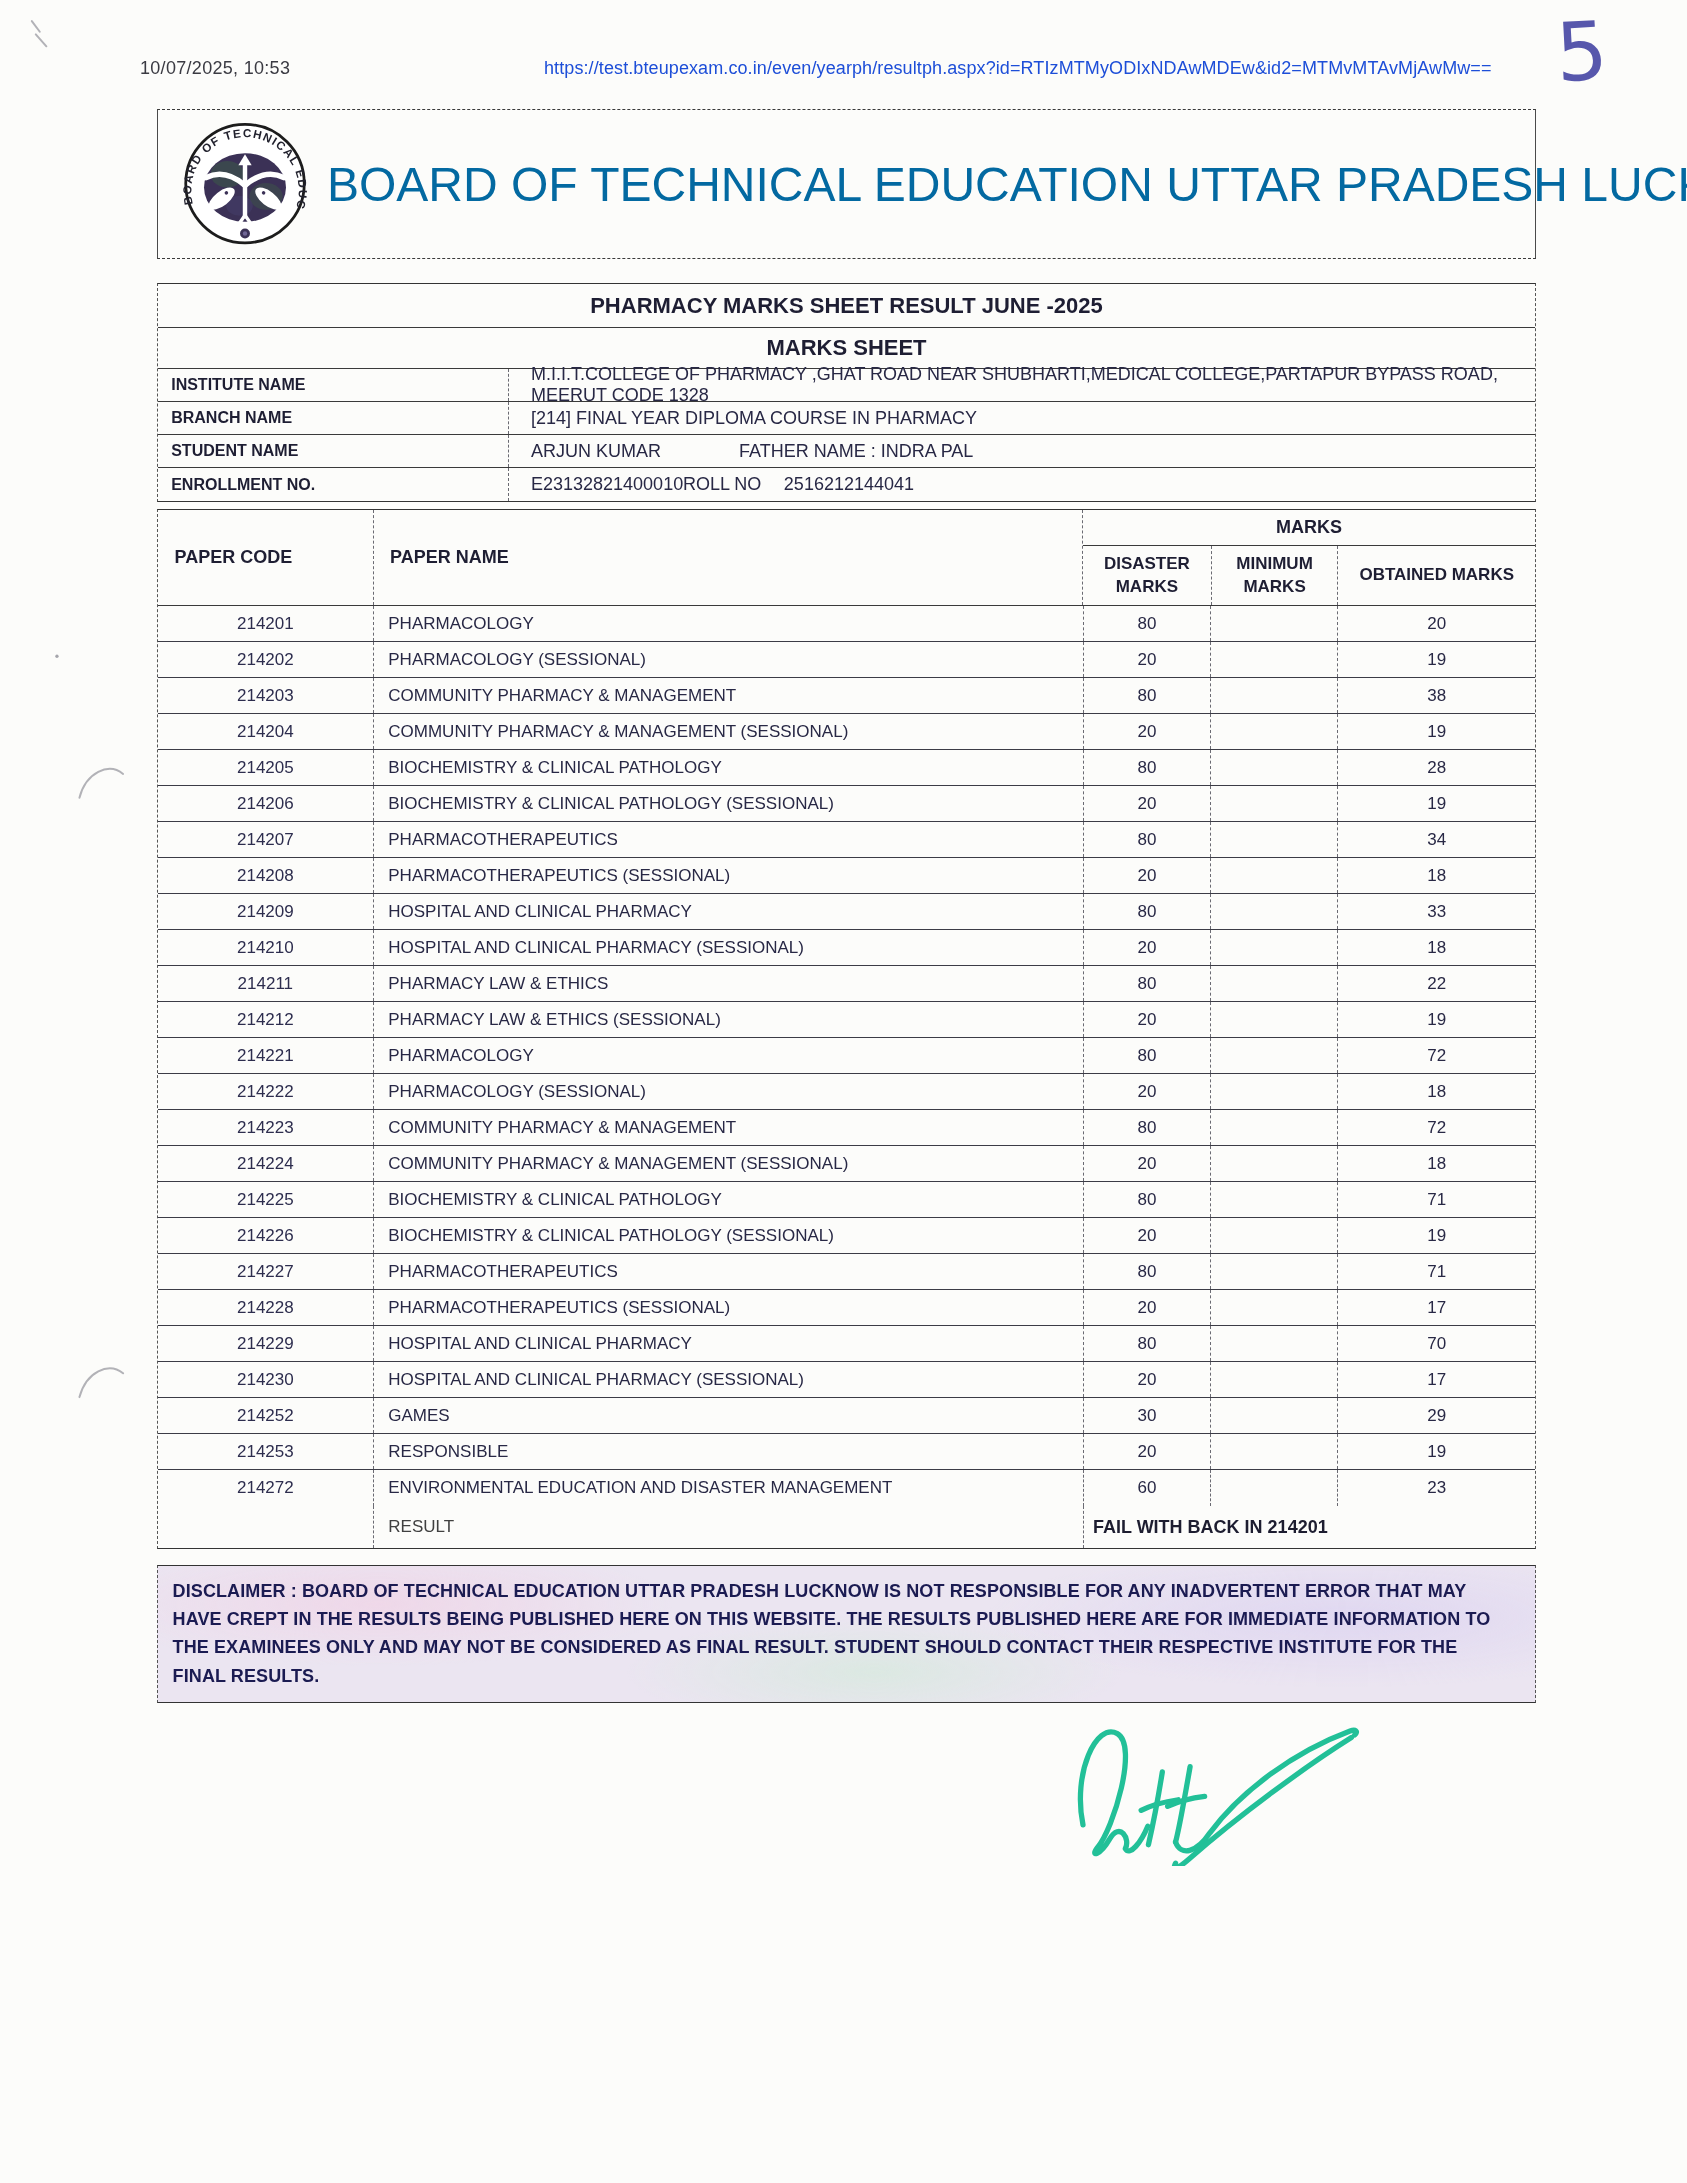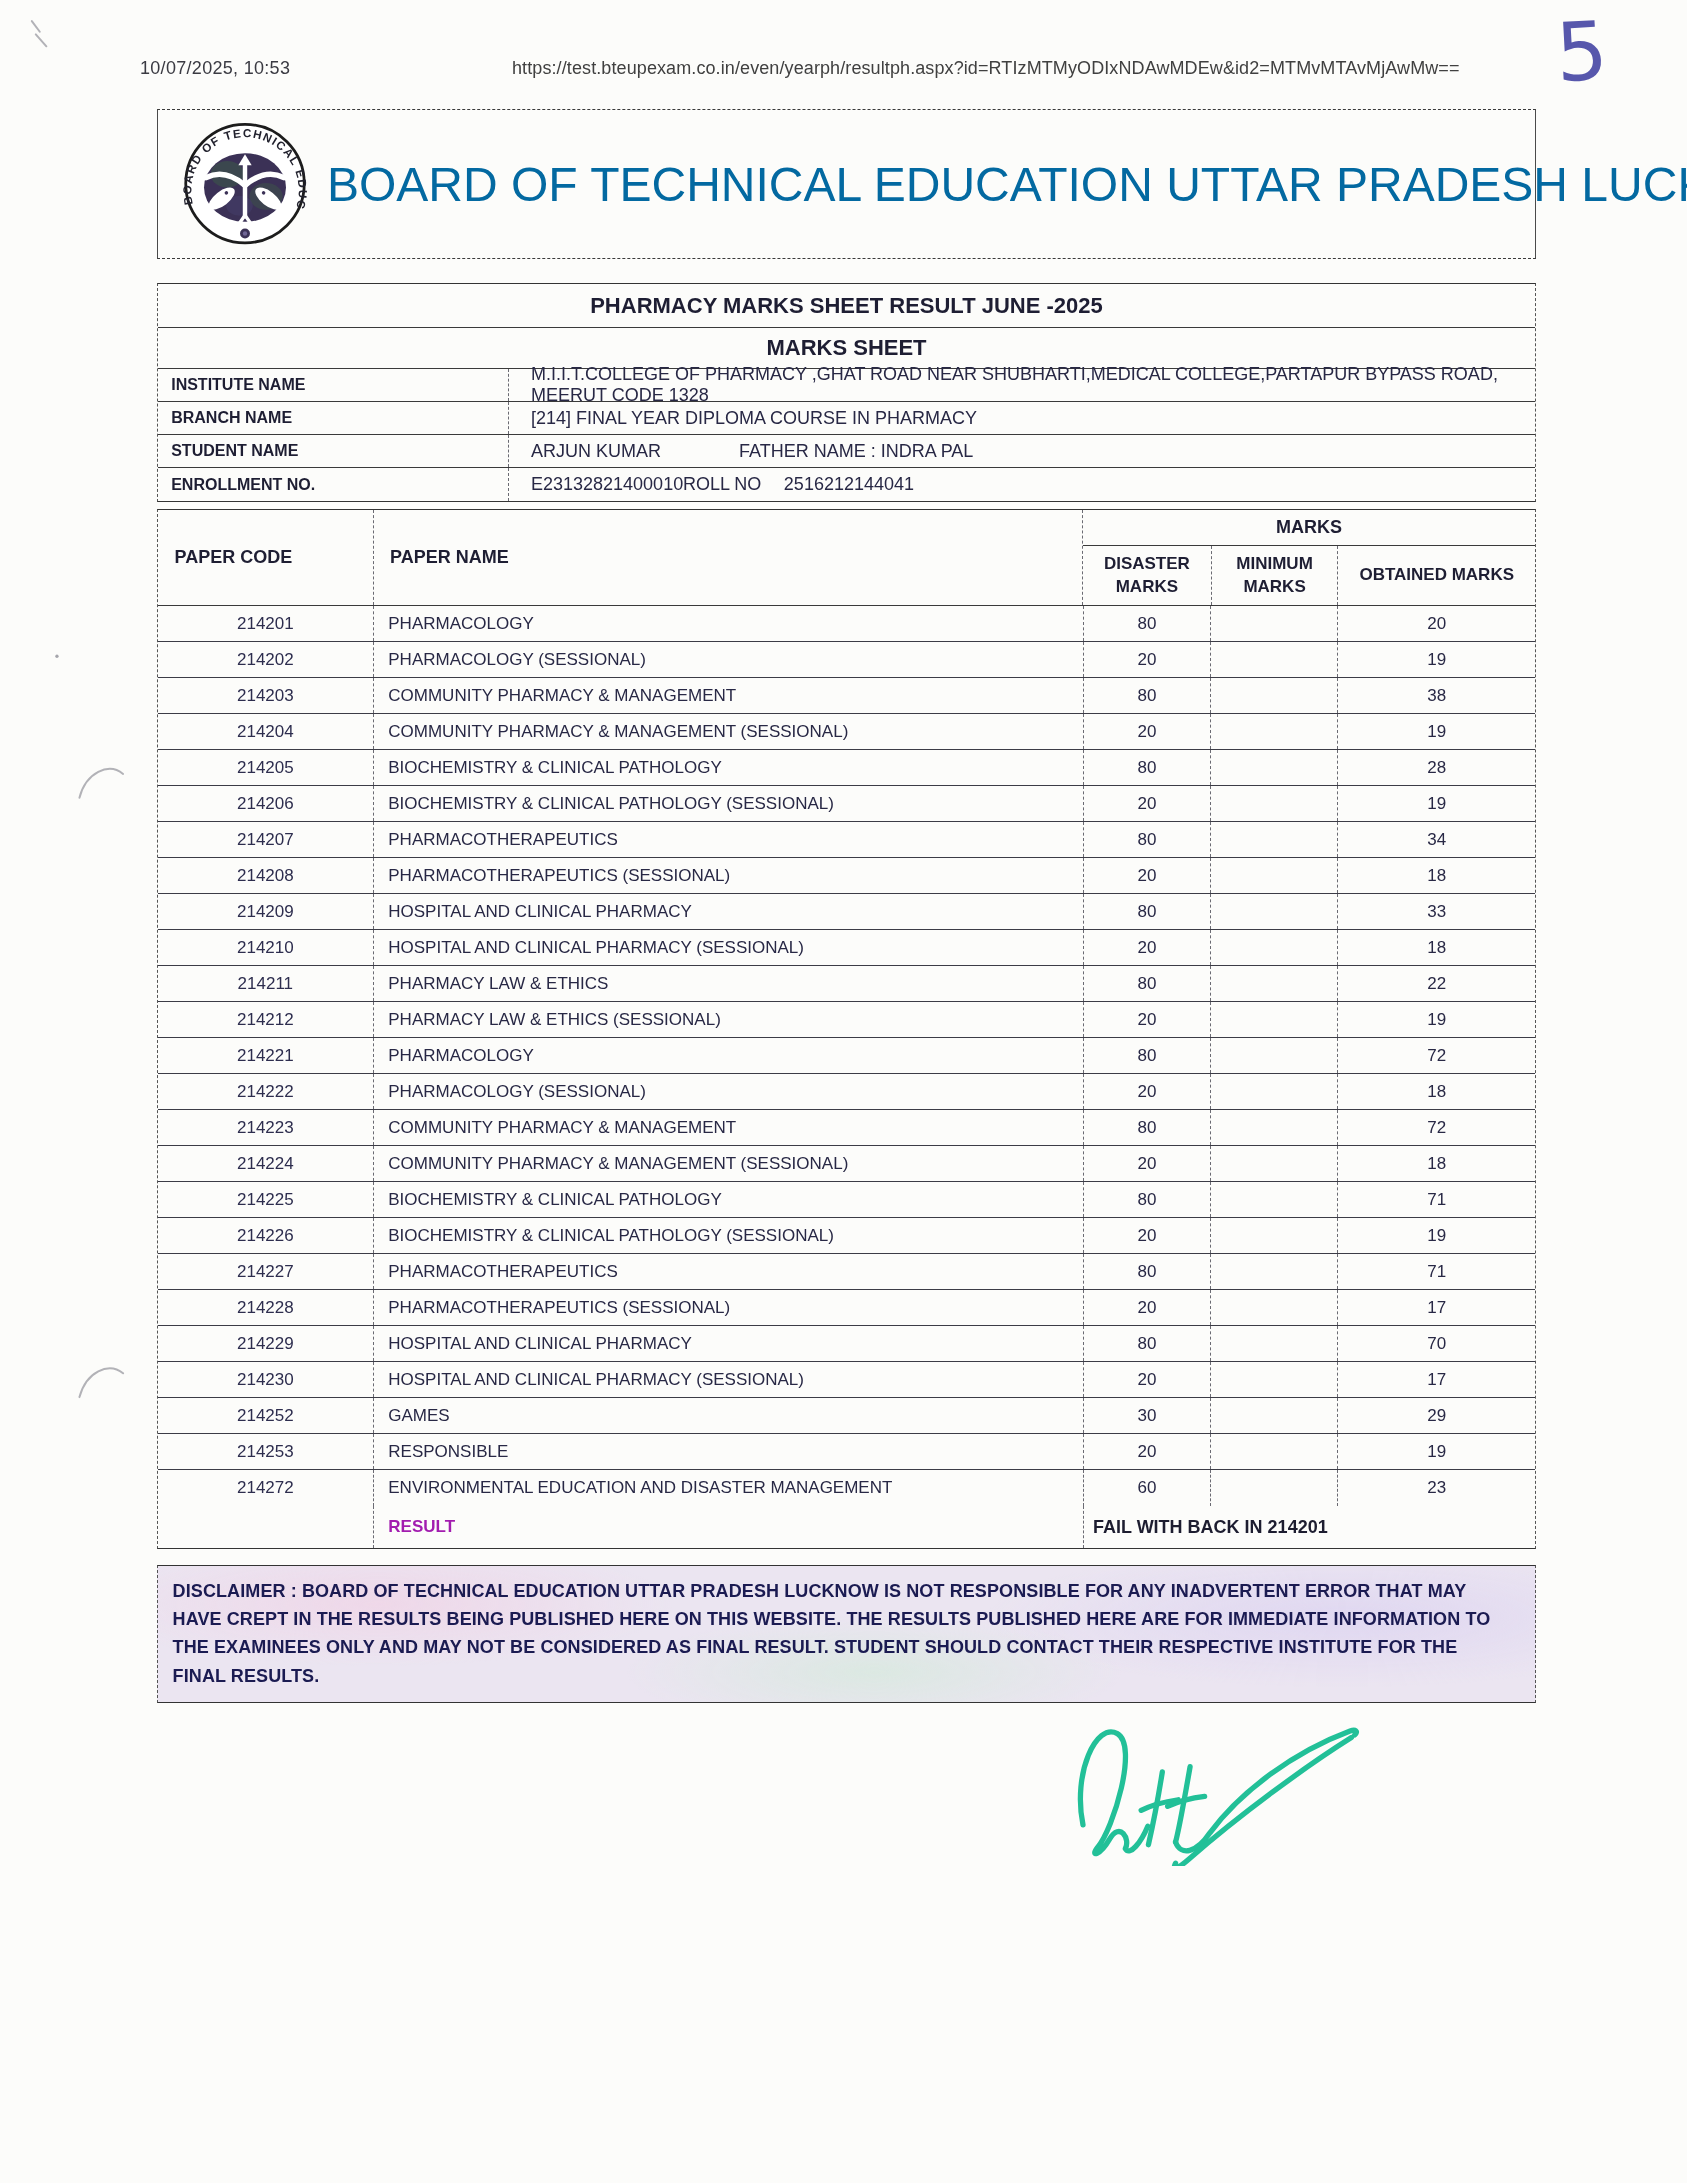--- a/index.html
+++ b/index.html
@@ -10,22 +10,22 @@
     font-family: "Liberation Sans", sans-serif;
     color: #24243c;
     overflow: hidden;
   }
   
   .print-date {
     position: absolute; left: 112px; top: 58px;
     font-size: 18px; color: #3a3a42; letter-spacing: 0.3px; margin-left: 28px;
   }
   .print-url {
-    position: absolute; left: 512px; top: 58px;
-    font-size: 18px; color: #404040; letter-spacing: 0.1px;
+    position: absolute; left: 544px; top: 58px;
+    font-size: 18px; color: #1d4ed8; letter-spacing: 0.1px;
   }
   .page-number {
     position: absolute; left: 1556px; top: 5.3px;
     font-size: 81px; font-family: "DejaVu Sans", sans-serif;
     color: #4646a4; transform: rotate(-3deg); opacity: .9;
   }
   
   .header-box {
     position: absolute; left: 157px; top: 109px; width: 1379px; height: 150px;
     border-top: 1.3px dashed #3a3a3a; border-bottom: 1.3px dashed #3a3a3a;
@@ -83,21 +83,21 @@
   .trow { display: flex; height: 36px; border-bottom: 1.7px solid #3c3c46; }
   .trow:last-child { border-bottom: none; }
   .cell { display: flex; align-items: center; color: #282845; }
   .cell.c-code { justify-content: center; padding-left: 0; color: #2d2d4e; }
   .cell.c-name { padding-left: 14.6px; }
   .cell.m { justify-content: center; }
   .cell.c-max { width: 128px; border-left: 1px dashed #6a6a72; }
   .cell.c-min { width: 127px; border-left: 1px dashed #6a6a72; }
   .cell.c-obt { width: 198px; border-left: 1px dashed #6a6a72; }
   .result-row { height: 42px; }
-  .result-row .c-name { font-weight: bold; color: #a21caf; }
+  .result-row .c-name { font-weight: normal; color: #404040; }
   .result-value { width: 453px; border-left: 1px dashed #6a6a72;
     display: flex; align-items: center; padding-left: 9.3px;
     font-weight: bold; font-size: 18px; color: #1d1d30; }
   
   .disclaimer-box {
     position: absolute; left: 157px; top: 1565px; width: 1379px;
     border-top: 1.7px solid #333; border-bottom: 1.7px solid #333;
     border-left: 1.3px dashed #555; border-right: 1.3px dashed #555;
     padding: 10.6px 36px 12px 14.6px;
     background:

